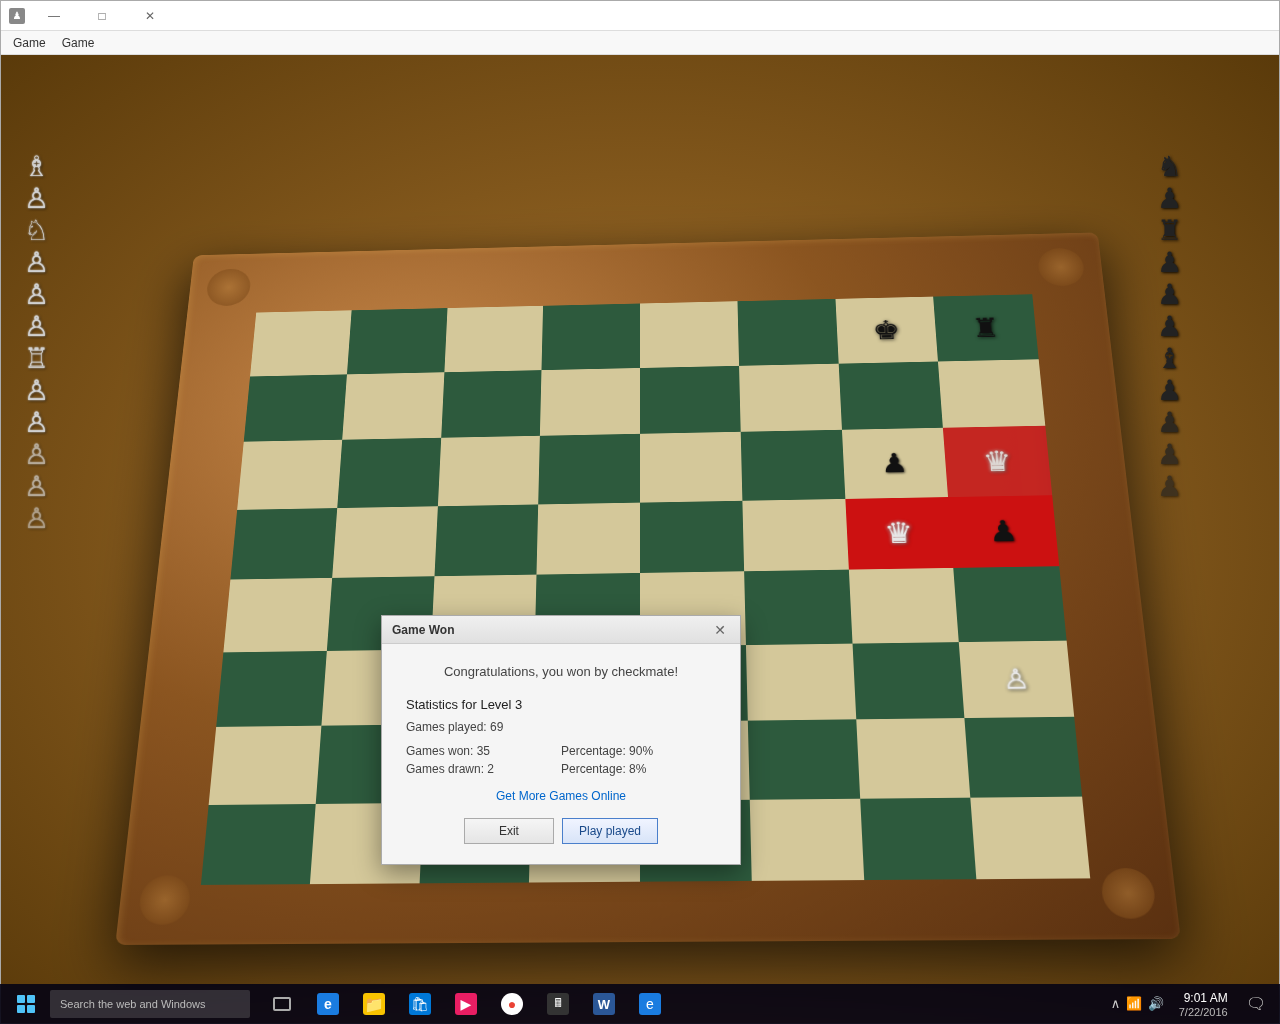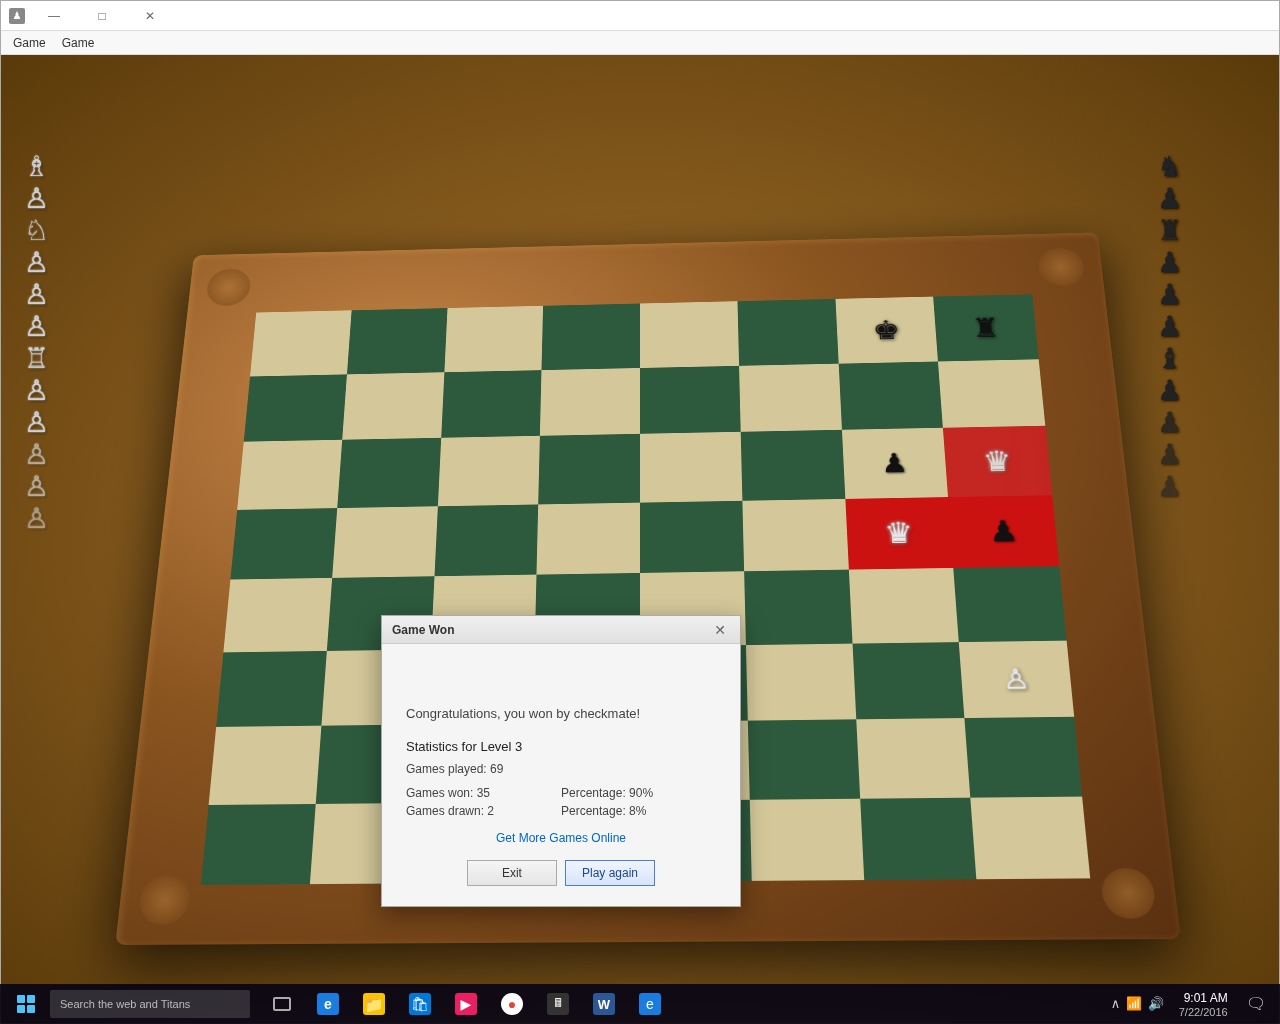--- a/index.html
+++ b/index.html
@@ -117,25 +117,24 @@
       font-size: 14px;
       color: #666;
       display: flex; align-items: center; justify-content: center;
     }
 
     #dialog-body {
       padding: 20px 24px 16px;
     }
 
     #dialog-congrats {
-      text-align: left;
+      text-align: center;
       font-size: 13px;
       color: #444;
       margin-bottom: 18px;
-      margin-top: 42px;
     }
 
     #dialog-stats-title {
       font-size: 13px;
       font-weight: 400;
       color: #222;
       margin-bottom: 8px;
     }
 
     .stat-row {
@@ -499,39 +498,39 @@
           <span class="stat-label">Games drawn: 2</span>
           <span class="stat-percent">Percentage: 8%</span>
         </div>
 
         <div id="dialog-link">
           <a href="#">Get More Games Online</a>
         </div>
 
         <div id="dialog-buttons">
           <button class="dialog-btn">Exit</button>
-          <button class="dialog-btn primary">Play again</button>
+          <button class="dialog-btn primary">Play played</button>
         </div>
       </div>
     </div>
 
   </div>
 
   <div id="taskbar">
     <div id="start-btn">
       <div id="start-icon">
         <div style="background:#4fc3f7;"></div>
         <div style="background:#4fc3f7;"></div>
         <div style="background:#4fc3f7;"></div>
         <div style="background:#4fc3f7;"></div>
       </div>
     </div>
 
     <div id="search-bar">
-      <span id="search-text">Search the web and Titans</span>
+      <span id="search-text">Search the web and Windows</span>
     </div>
 
     <div id="taskbar-apps">
       <div class="taskbar-app">
         <div class="taskbar-app-icon" style="border:2px solid #aaa;width:18px;height:14px;border-radius:2px;background:transparent;"></div>
       </div>
       <div class="taskbar-app">
         <div class="taskbar-app-icon" style="background:#1a7ce0;color:white;font-size:14px;font-weight:bold;border-radius:3px;">e</div>
       </div>
       <div class="taskbar-app">

